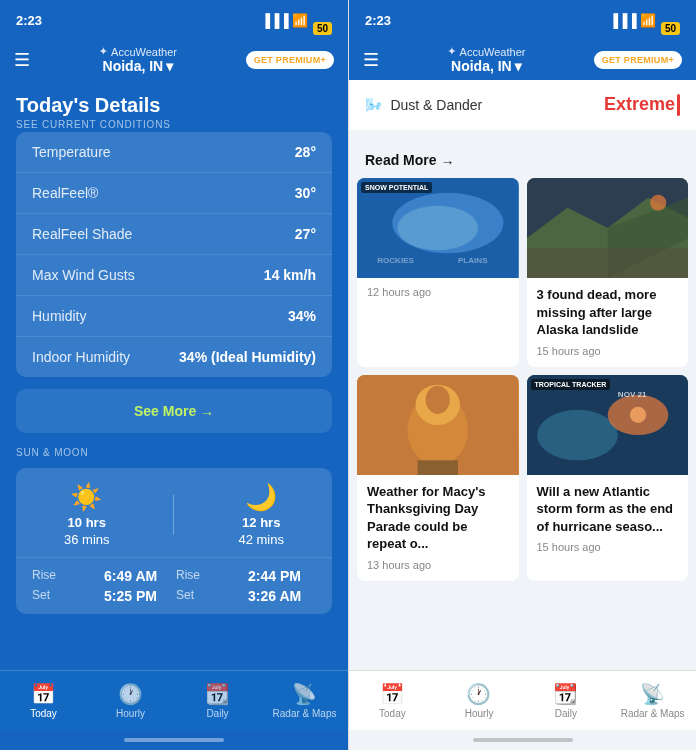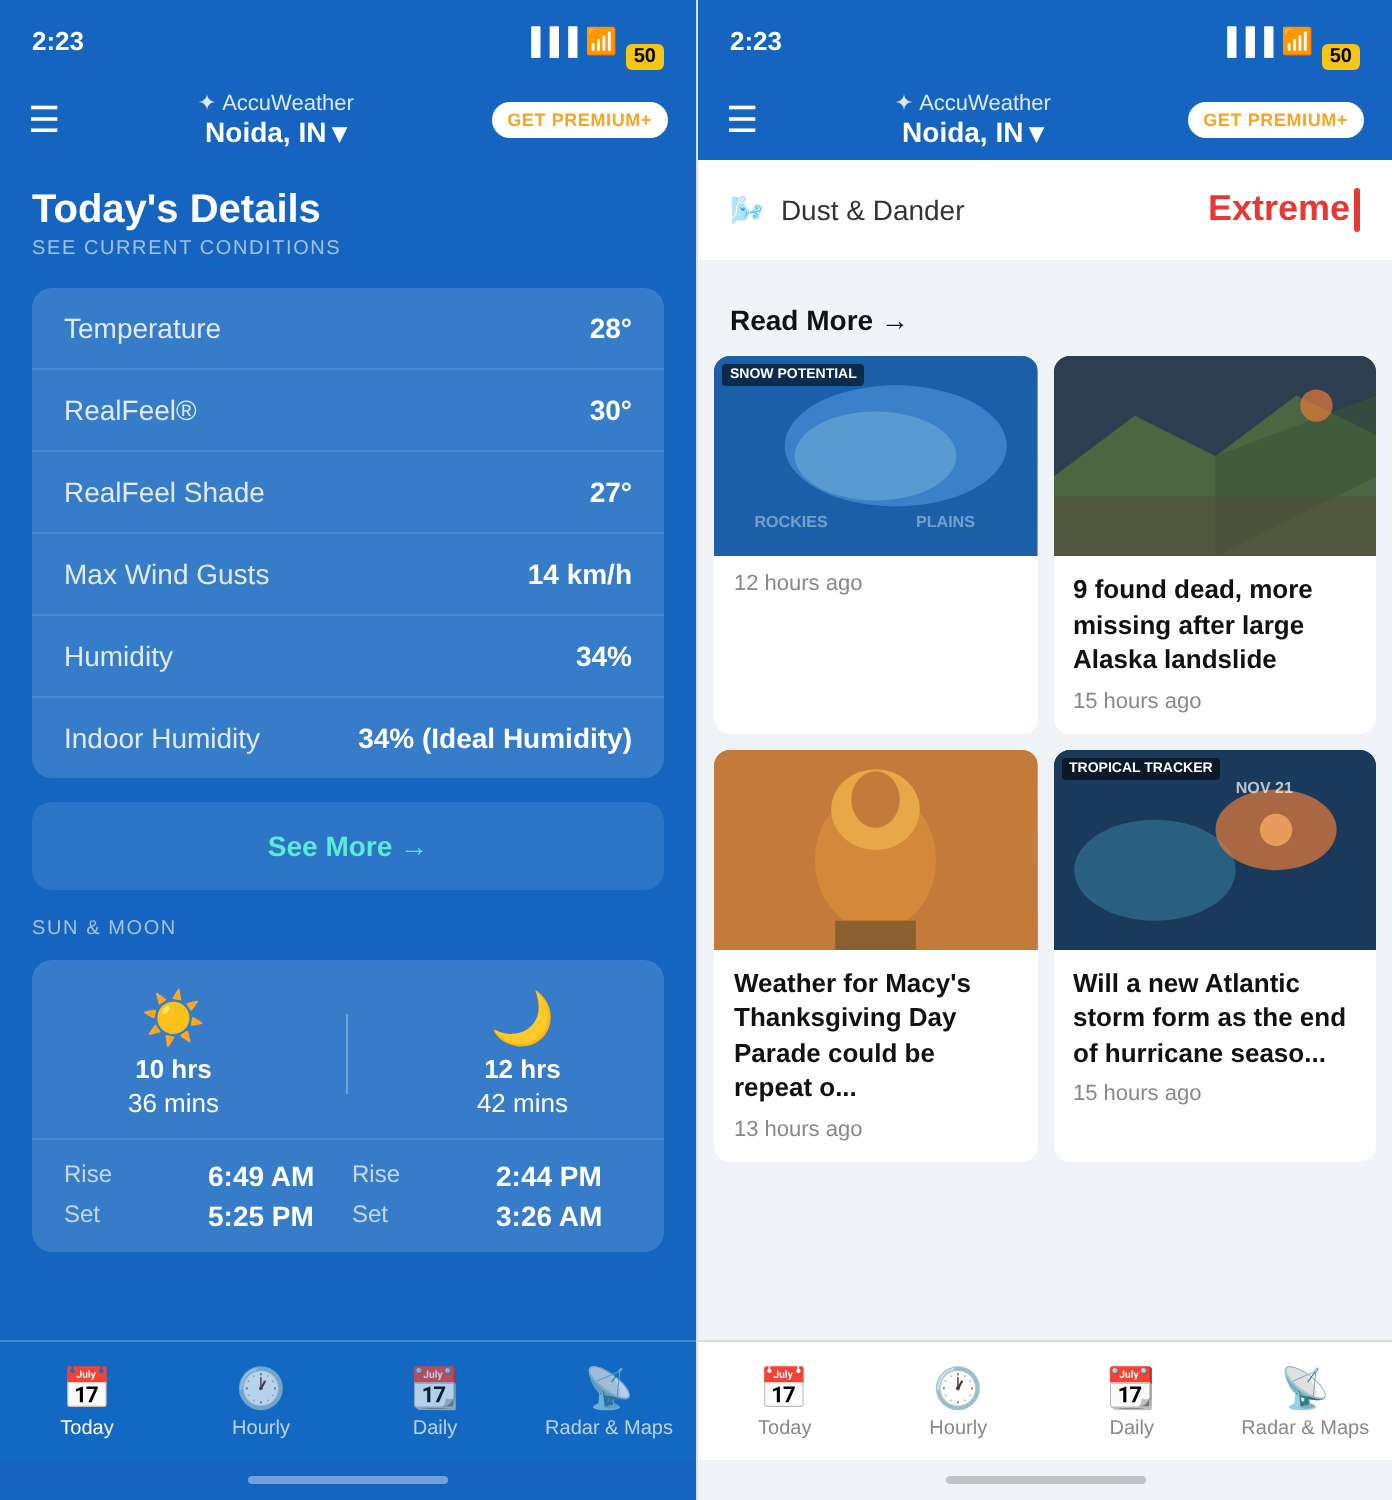--- a/index.html
+++ b/index.html
@@ -108,21 +108,21 @@
     .section-title {
       font-size: 20px;
       font-weight: 700;
       color: white;
       margin-bottom: 2px;
     }
     .section-subtitle {
       font-size: 10px;
       color: rgba(255,255,255,0.6);
       letter-spacing: 0.8px;
-      margin-bottom: 14px;
+      margin-bottom: 2px;
     }
 
     
     .detail-table {
       background: rgba(255,255,255,0.15);
       border-radius: 10px;
       overflow: hidden;
       margin-bottom: 12px;
     }
     .detail-row {
@@ -136,21 +136,21 @@
     }
     .detail-row:last-child { border-bottom: none; }
     .detail-label { color: rgba(255,255,255,0.85); }
     .detail-value { font-weight: 600; }
 
     .see-more-btn {
       display: flex;
       justify-content: center;
       align-items: center;
       padding: 14px;
-      color: #5eead4;
+      color: #bef264;
       font-size: 14px;
       font-weight: 600;
       gap: 6px;
       background: rgba(255,255,255,0.1);
       border-radius: 10px;
       margin-bottom: 14px;
     }
 
     
     .sun-moon-label {
@@ -542,21 +542,21 @@
         <div class="news-img-placeholder img-alaska">
           <svg width="100%" height="100%" viewBox="0 0 160 100" preserveAspectRatio="xMidYMid slice">
             <rect width="160" height="100" fill="#2c3e50"></rect>
             <polygon points="0,60 40,30 80,50 120,20 160,40 160,100 0,100" fill="#4a6741"></polygon>
             <polygon points="80,50 160,20 160,60 80,100" fill="#3a5535" opacity="0.6"></polygon>
             <rect x="0" y="70" width="160" height="30" fill="#5a4a3a" opacity="0.5"></rect>
             <circle cx="130" cy="25" r="8" fill="#e87a3a" opacity="0.7"></circle>
           </svg>
         </div>
         <div class="news-body">
-          <div class="news-headline">9 found dead, more missing after large Alaska landslide</div>
+          <div class="news-headline">3 found dead, more missing after large Alaska landslide</div>
           <div class="news-time">15 hours ago</div>
         </div>
       </div>
 
       <div class="news-card">
         <div class="news-img-placeholder img-parade">
           <svg width="100%" height="100%" viewBox="0 0 160 100" preserveAspectRatio="xMidYMid slice">
             <rect width="160" height="100" fill="#c47a3a"></rect>
             <ellipse cx="80" cy="55" rx="30" ry="35" fill="#d4883a"></ellipse>
             <ellipse cx="80" cy="30" rx="22" ry="20" fill="#e8a84a"></ellipse>

